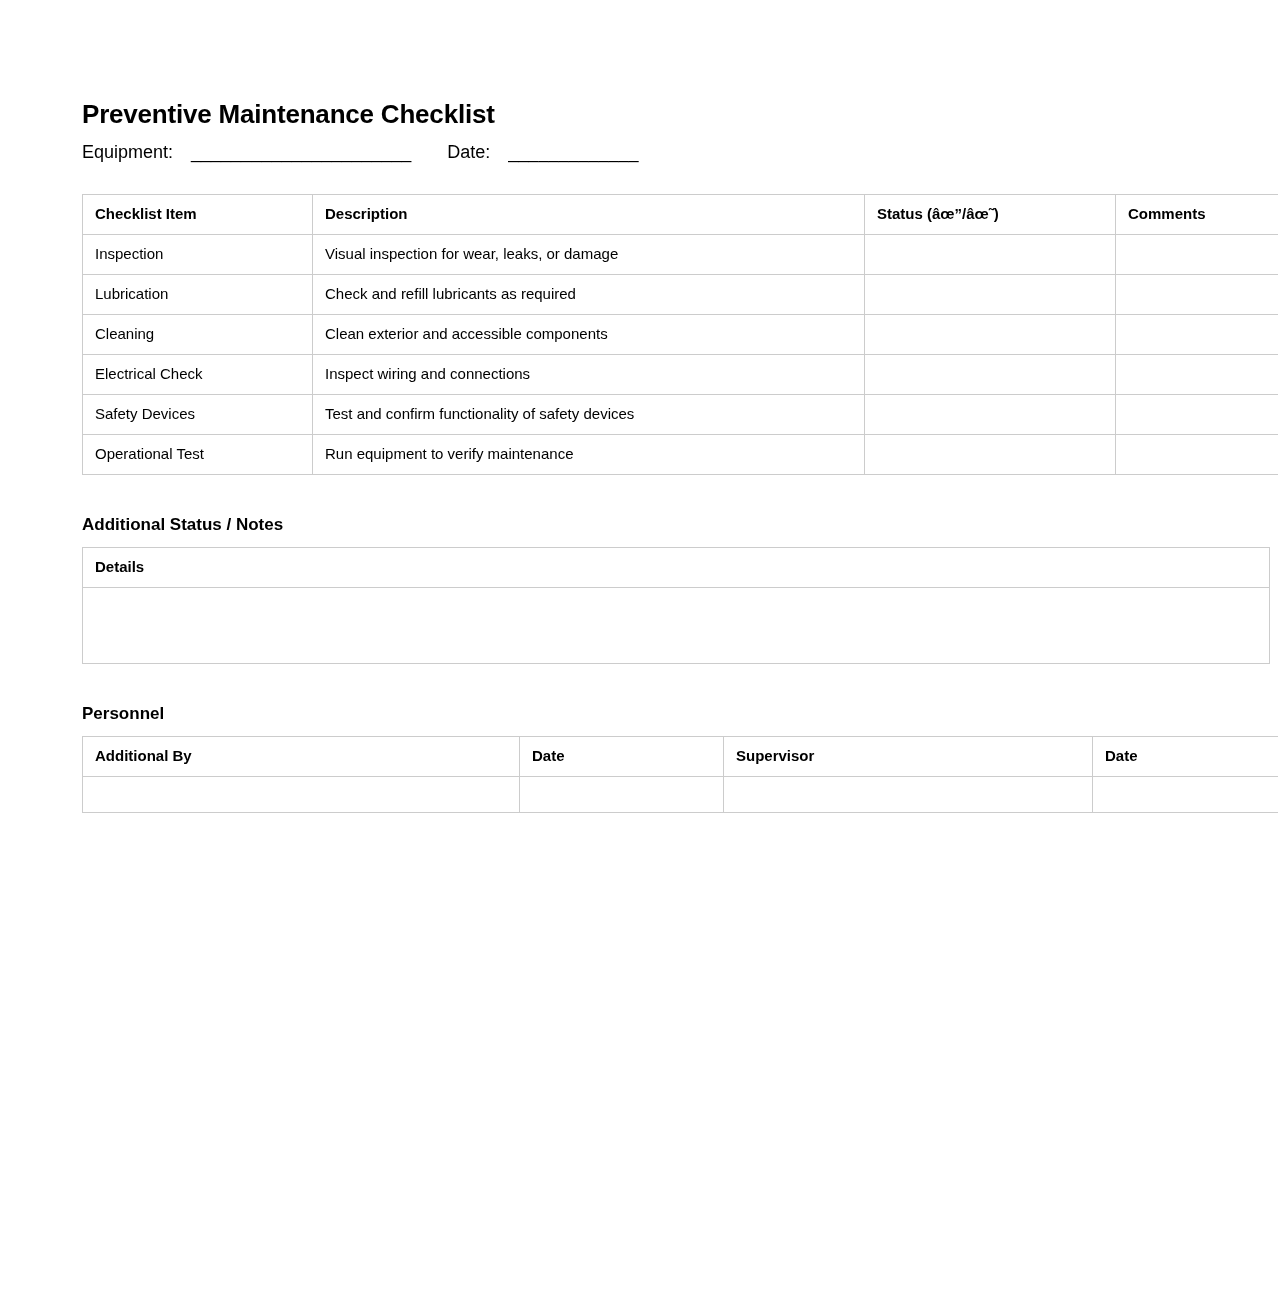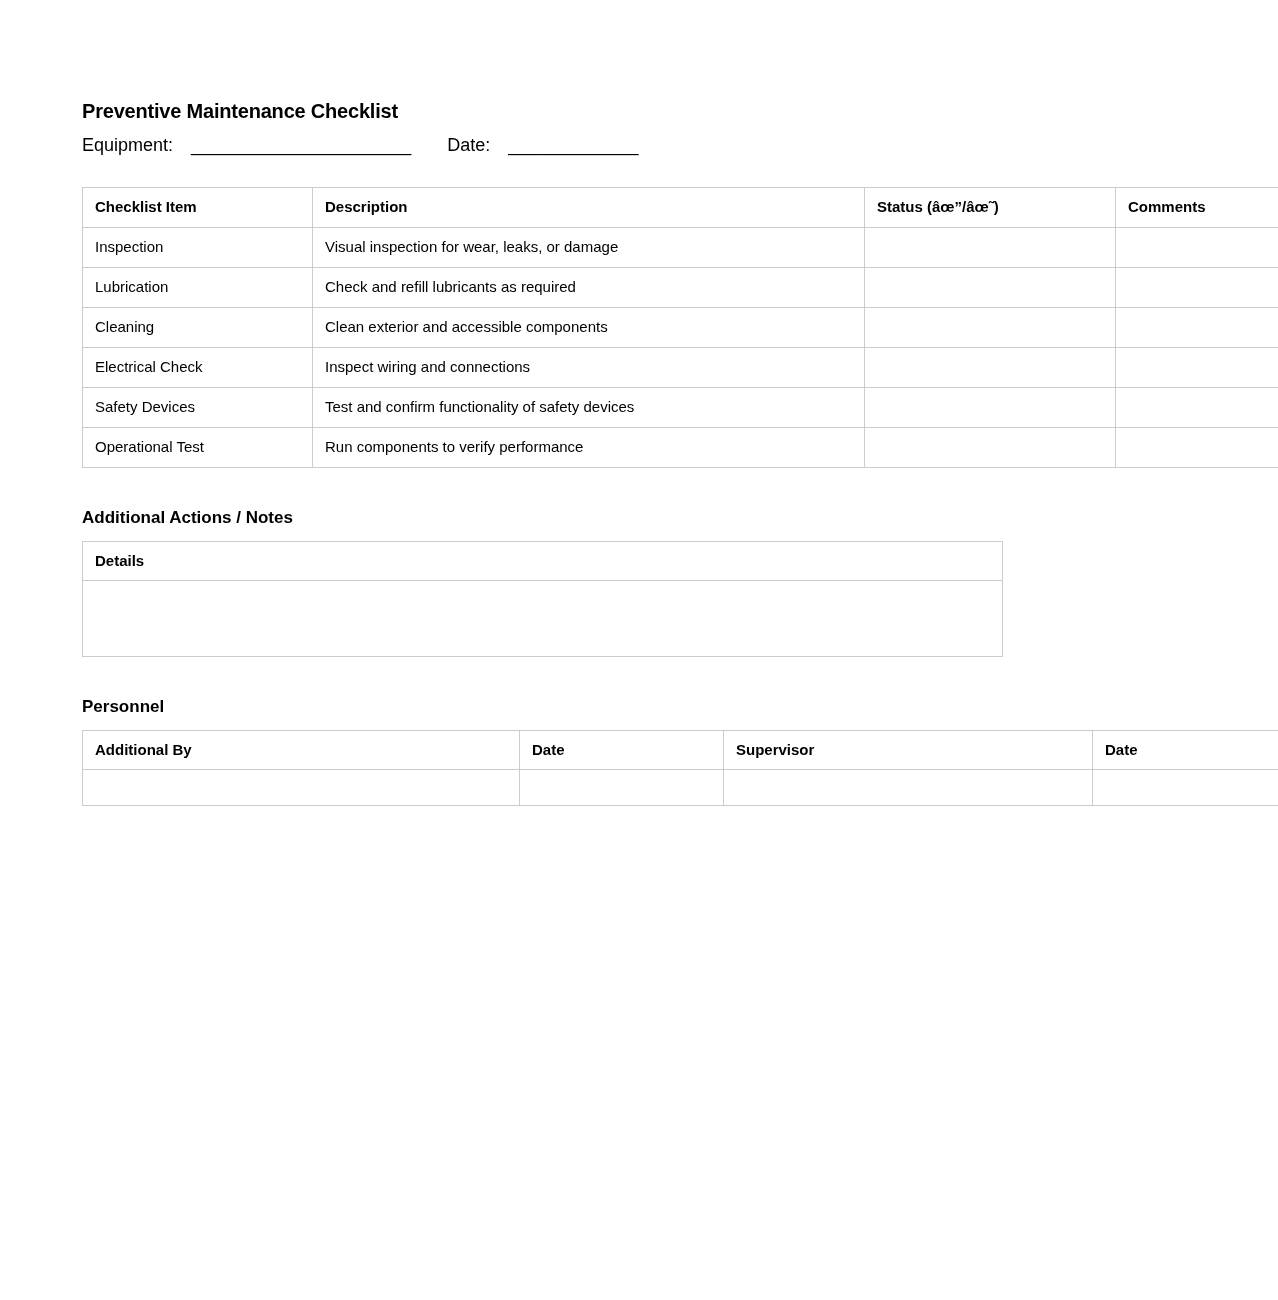--- a/index.html
+++ b/index.html
@@ -14,38 +14,38 @@
     color: #000000;
     -webkit-font-smoothing: antialiased;
   }
   .page {
     padding: 100px 82px 0 82px;
     box-sizing: border-box;
     width: 1278px;
   }
 
   .doc-title {
-    font-size: 20px;
+    font-size: 26px;
     font-weight: bold;
     line-height: 1.1;
     margin: 0 0 12px 0;
     letter-spacing: -0.2px;
   }
 
   .meta-line {
     font-size: 18px;
     line-height: 1.3;
     margin: 0 0 30px 0;
     white-space: pre;
   }
   .meta-line .gap { display: inline-block; width: 18px; }
 
   table.grid {
     border-collapse: collapse;
-    width: 921px;
+    width: 1188px;
     table-layout: fixed;
     margin: 0;
   }
   table.grid th,
   table.grid td {
     border: 1px solid #cccccc;
     text-align: left;
     vertical-align: middle;
     padding: 10px 12px;
     font-size: 15px;
@@ -139,28 +139,28 @@
         <td></td>
       </tr>
       <tr>
         <td>Safety Devices</td>
         <td>Test and confirm functionality of safety devices</td>
         <td></td>
         <td></td>
       </tr>
       <tr>
         <td>Operational Test</td>
-        <td>Run components to verify performance</td>
+        <td>Run equipment to verify maintenance</td>
         <td></td>
         <td></td>
       </tr>
     </tbody>
   </table>
 
-  <h2 class="section-heading">Additional Actions / Notes</h2>
+  <h2 class="section-heading">Additional Status / Notes</h2>
 
   <table class="grid notes">
     <thead>
       <tr>
         <th>Details</th>
       </tr>
     </thead>
     <tbody>
       <tr>
         <td class="notes-blank"></td>

